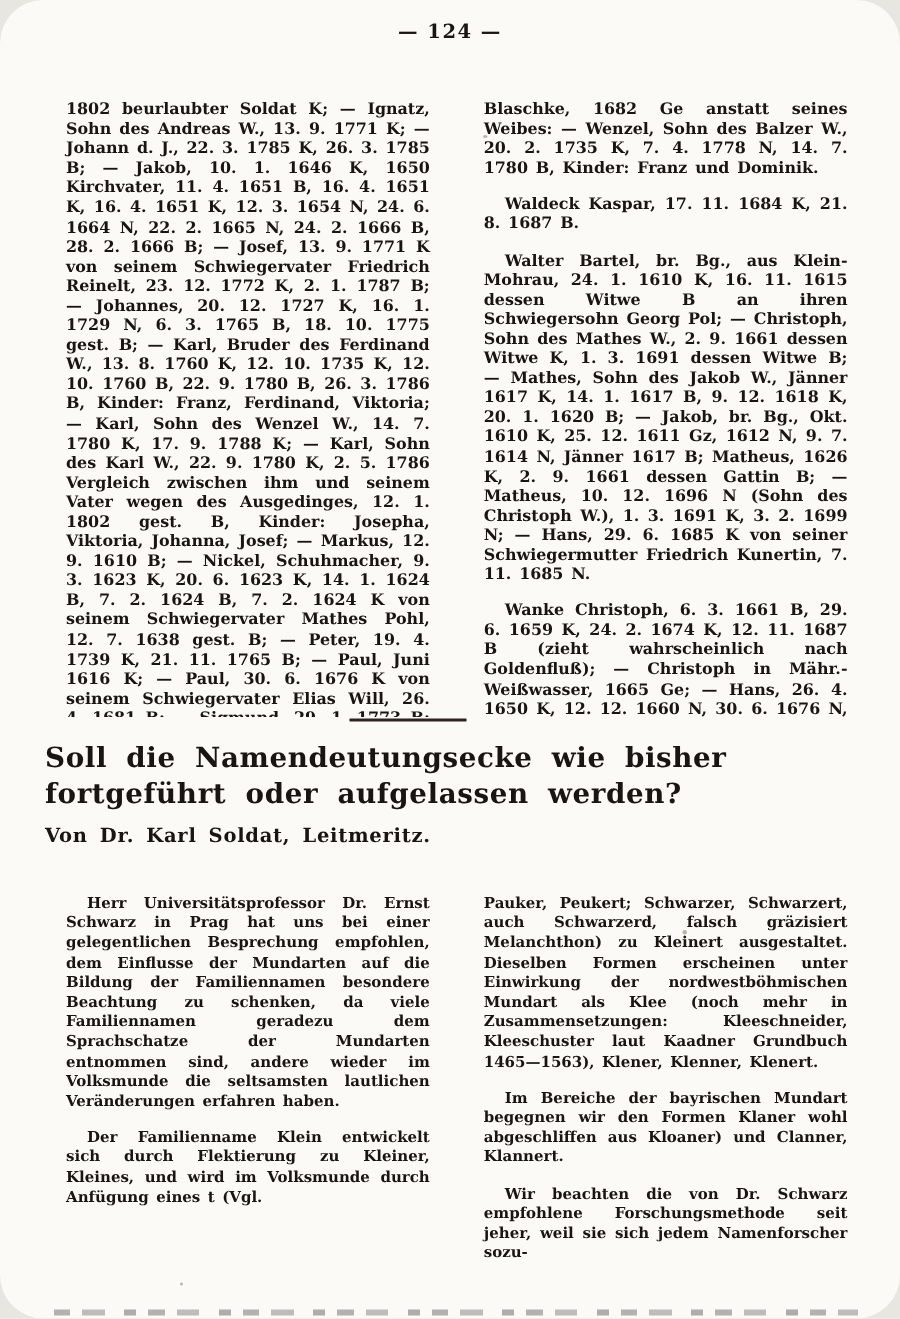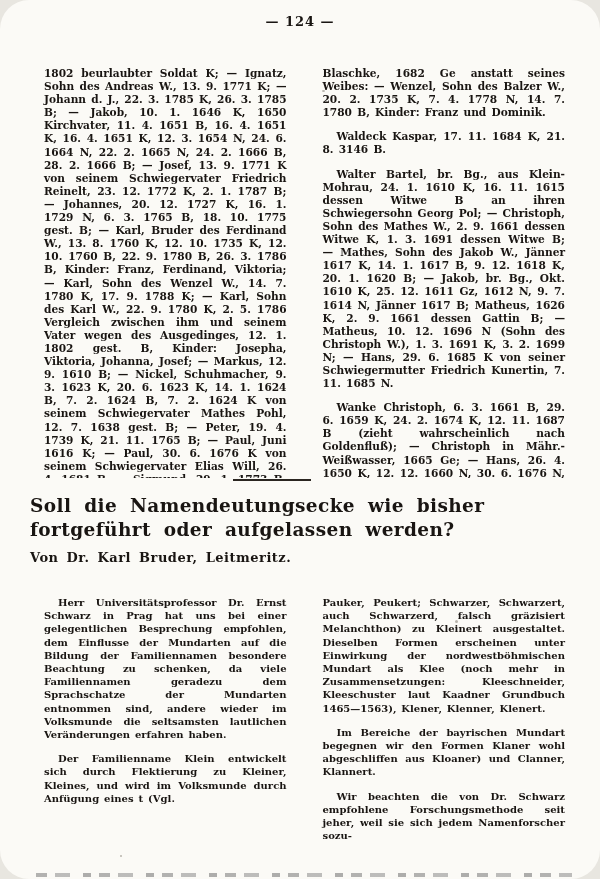--- a/index.html
+++ b/index.html
@@ -82,32 +82,32 @@
 <div class="page">
 
   <div class="page-number">— 124 —</div>
 
   <div class="columns geneal">
     <div class="col">
       <p class="para">1802 beurlaubter Soldat K; — Ignatz, Sohn des Andreas W., 13. 9. 1771 K; — Johann d. J., 22. 3. 1785 K, 26. 3. 1785 B; — Jakob, 10. 1. 1646 K, 1650 Kirchvater, 11. 4. 1651 B, 16. 4. 1651 K, 16. 4. 1651 K, 12. 3. 1654 N, 24. 6. 1664 N, 22. 2. 1665 N, 24. 2. 1666 B, 28. 2. 1666 B; — Josef, 13. 9. 1771 K von seinem Schwiegervater Friedrich Reinelt, 23. 12. 1772 K, 2. 1. 1787 B; — Johannes, 20. 12. 1727 K, 16. 1. 1729 N, 6. 3. 1765 B, 18. 10. 1775 gest. B; — Karl, Bruder des Ferdinand W., 13. 8. 1760 K, 12. 10. 1735 K, 12. 10. 1760 B, 22. 9. 1780 B, 26. 3. 1786 B, Kinder: Franz, Ferdinand, Viktoria; — Karl, Sohn des Wenzel W., 14. 7. 1780 K, 17. 9. 1788 K; — Karl, Sohn des Karl W., 22. 9. 1780 K, 2. 5. 1786 Vergleich zwischen ihm und seinem Vater wegen des Ausgedinges, 12. 1. 1802 gest. B, Kinder: Josepha, Viktoria, Johanna, Josef; — Markus, 12. 9. 1610 B; — Nickel, Schuhmacher, 9. 3. 1623 K, 20. 6. 1623 K, 14. 1. 1624 B, 7. 2. 1624 B, 7. 2. 1624 K von seinem Schwiegervater Mathes Pohl, 12. 7. 1638 gest. B; — Peter, 19. 4. 1739 K, 21. 11. 1765 B; — Paul, Juni 1616 K; — Paul, 30. 6. 1676 K von seinem Schwiegervater Elias Will, 26. 4. 1681 B; — Sigmund, 29. 1. 1773 B; — Paul, in Blaschke, 1620 Ge; — Paul, Richter in</p>
     </div>
     <div class="col">
       <p class="para">Blaschke, 1682 Ge anstatt seines Weibes: — Wenzel, Sohn des Balzer W., 20. 2. 1735 K, 7. 4. 1778 N, 14. 7. 1780 B, Kinder: Franz und Dominik.</p>
-      <p class="para indent">Waldeck Kaspar, 17. 11. 1684 K, 21. 8. 3146 B.</p>
+      <p class="para indent">Waldeck Kaspar, 17. 11. 1684 K, 21. 8. 1687 B.</p>
       <p class="para indent">Walter Bartel, br. Bg., aus Klein-Mohrau, 24. 1. 1610 K, 16. 11. 1615 dessen Witwe B an ihren Schwiegersohn Georg Pol; — Christoph, Sohn des Mathes W., 2. 9. 1661 dessen Witwe K, 1. 3. 1691 dessen Witwe B; — Mathes, Sohn des Jakob W., Jänner 1617 K, 14. 1. 1617 B, 9. 12. 1618 K, 20. 1. 1620 B; — Jakob, br. Bg., Okt. 1610 K, 25. 12. 1611 Gz, 1612 N, 9. 7. 1614 N, Jänner 1617 B; Matheus, 1626 K, 2. 9. 1661 dessen Gattin B; — Matheus, 10. 12. 1696 N (Sohn des Christoph W.), 1. 3. 1691 K, 3. 2. 1699 N; — Hans, 29. 6. 1685 K von seiner Schwiegermutter Friedrich Kunertin, 7. 11. 1685 N.</p>
       <p class="para indent">Wanke Christoph, 6. 3. 1661 B, 29. 6. 1659 K, 24. 2. 1674 K, 12. 11. 1687 B (zieht wahrscheinlich nach Goldenfluß); — Christoph in Mähr.-Weißwasser, 1665 Ge; — Hans, 26. 4. 1650 K, 12. 12. 1660 N, 30. 6. 1676 N, 1680 Ge anstatt seines Weibes aus dem Verkauf des Christoph Centner.</p>
       <p class="para cont-note">(Fortsetzung folgt.)</p>
     </div>
   </div>
 
   <div class="section-rule"></div>
 
   <div class="article-head">
     <h1 class="article-title">Soll die Namendeutungsecke wie bisher fortgeführt oder aufgelassen werden?</h1>
-    <div class="article-byline">Von Dr. Karl Bruder, Leitmeritz.</div>
+    <div class="article-byline">Von Dr. Karl Soldat, Leitmeritz.</div>
   </div>
 
   <div class="columns body-cols">
     <div class="col">
       <p class="para indent">Herr Universitätsprofessor Dr. Ernst Schwarz in Prag hat uns bei einer gelegentlichen Besprechung empfohlen, dem Einflusse der Mundarten auf die Bildung der Familiennamen besondere Beachtung zu schenken, da viele Familiennamen geradezu dem Sprachschatze der Mundarten entnommen sind, andere wieder im Volksmunde die seltsamsten lautlichen Veränderungen erfahren haben.</p>
       <p class="para indent">Der Familienname Klein entwickelt sich durch Flektierung zu Kleiner, Kleines, und wird im Volksmunde durch Anfügung eines t (Vgl.</p>
     </div>
     <div class="col">
       <p class="para">Pauker, Peukert; Schwarzer, Schwarzert, auch Schwarzerd, falsch gräzisiert Melanchthon) zu Kleinert ausgestaltet. Dieselben Formen erscheinen unter Einwirkung der nordwestböhmischen Mundart als Klee (noch mehr in Zusammensetzungen: Kleeschneider, Kleeschuster laut Kaadner Grundbuch 1465—1563), Klener, Klenner, Klenert.</p>
       <p class="para indent">Im Bereiche der bayrischen Mundart begegnen wir den Formen Klaner wohl abgeschliffen aus Kloaner) und Clanner, Klannert.</p>

